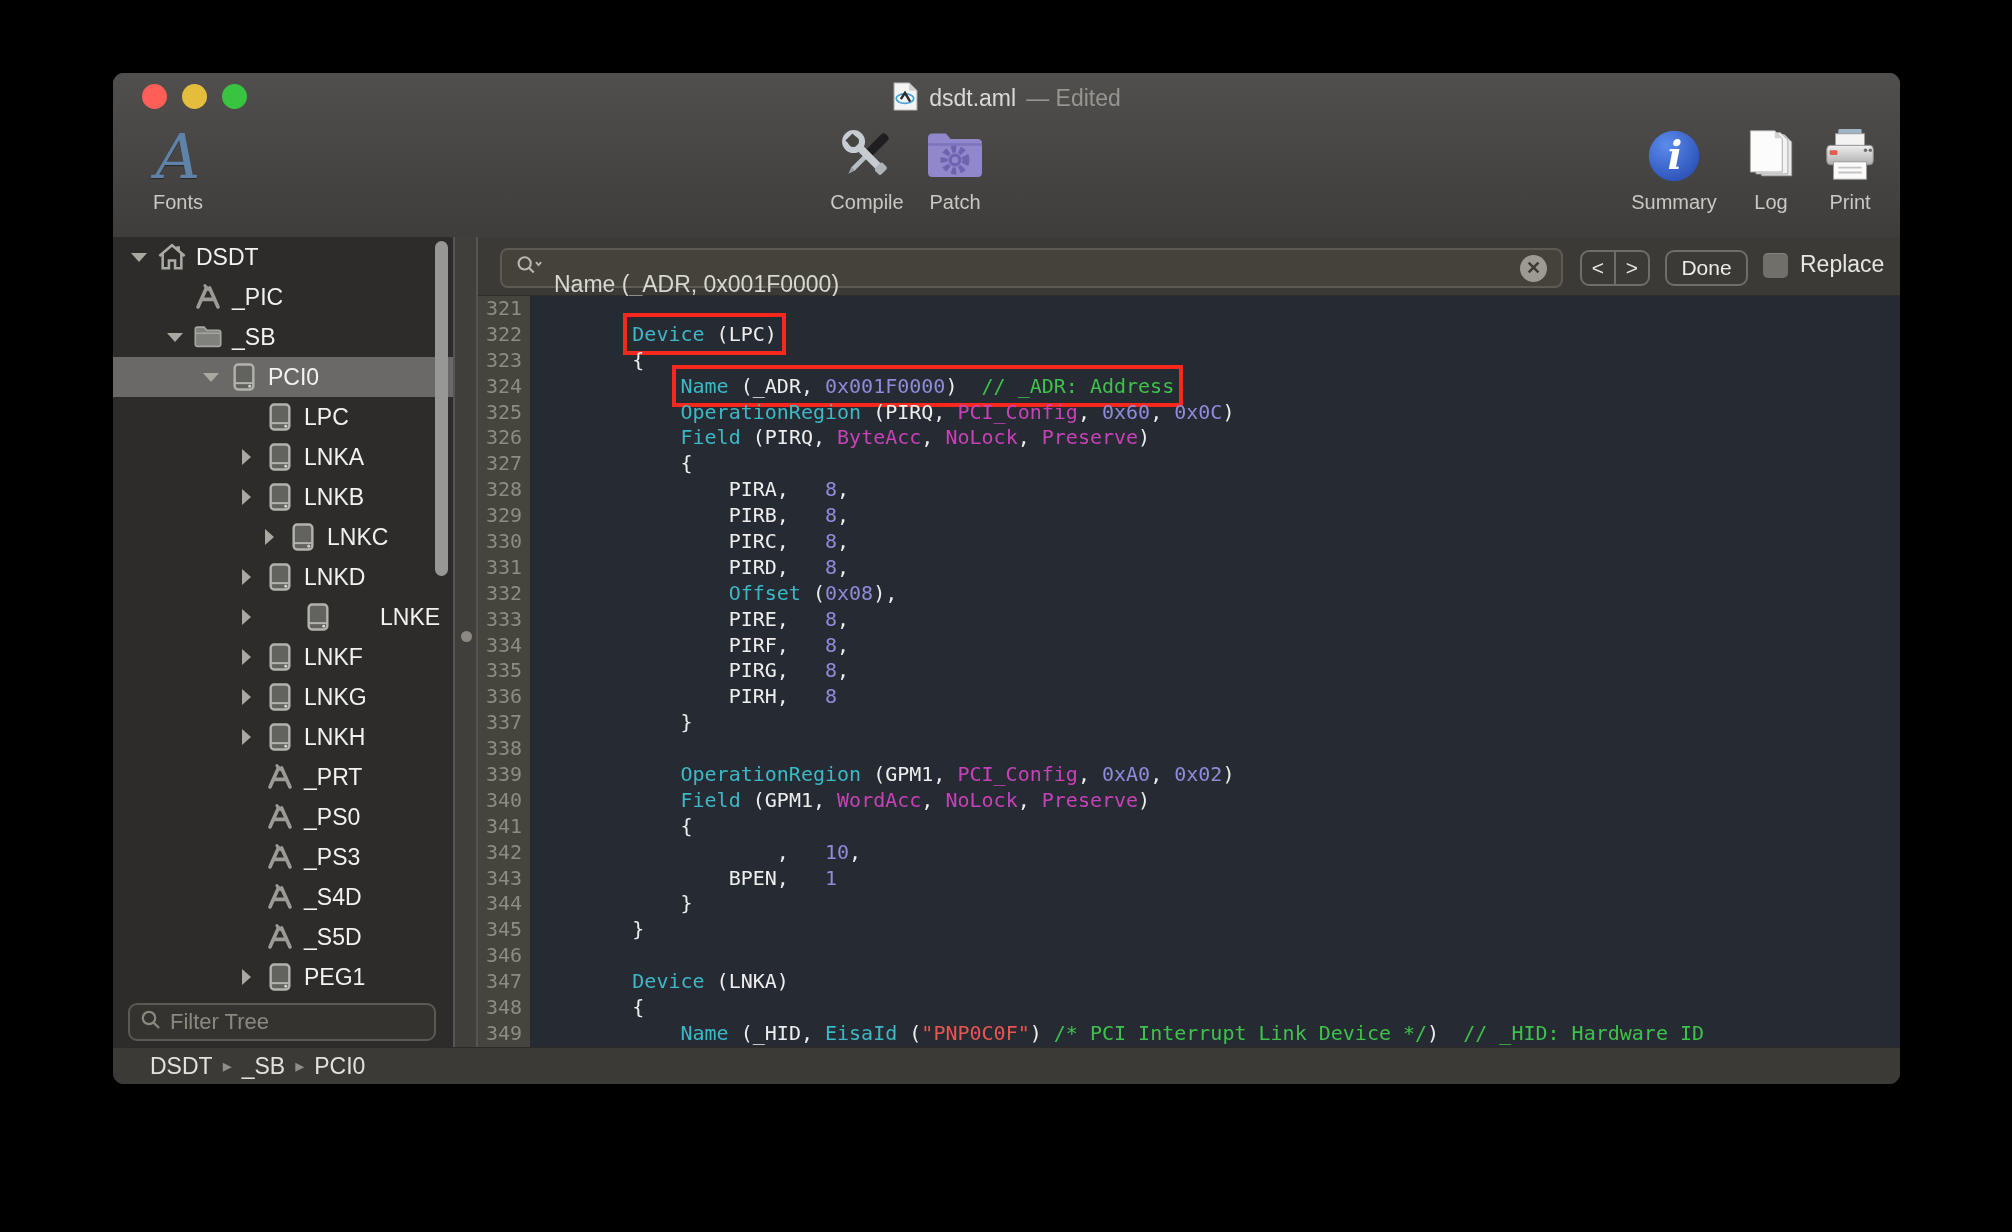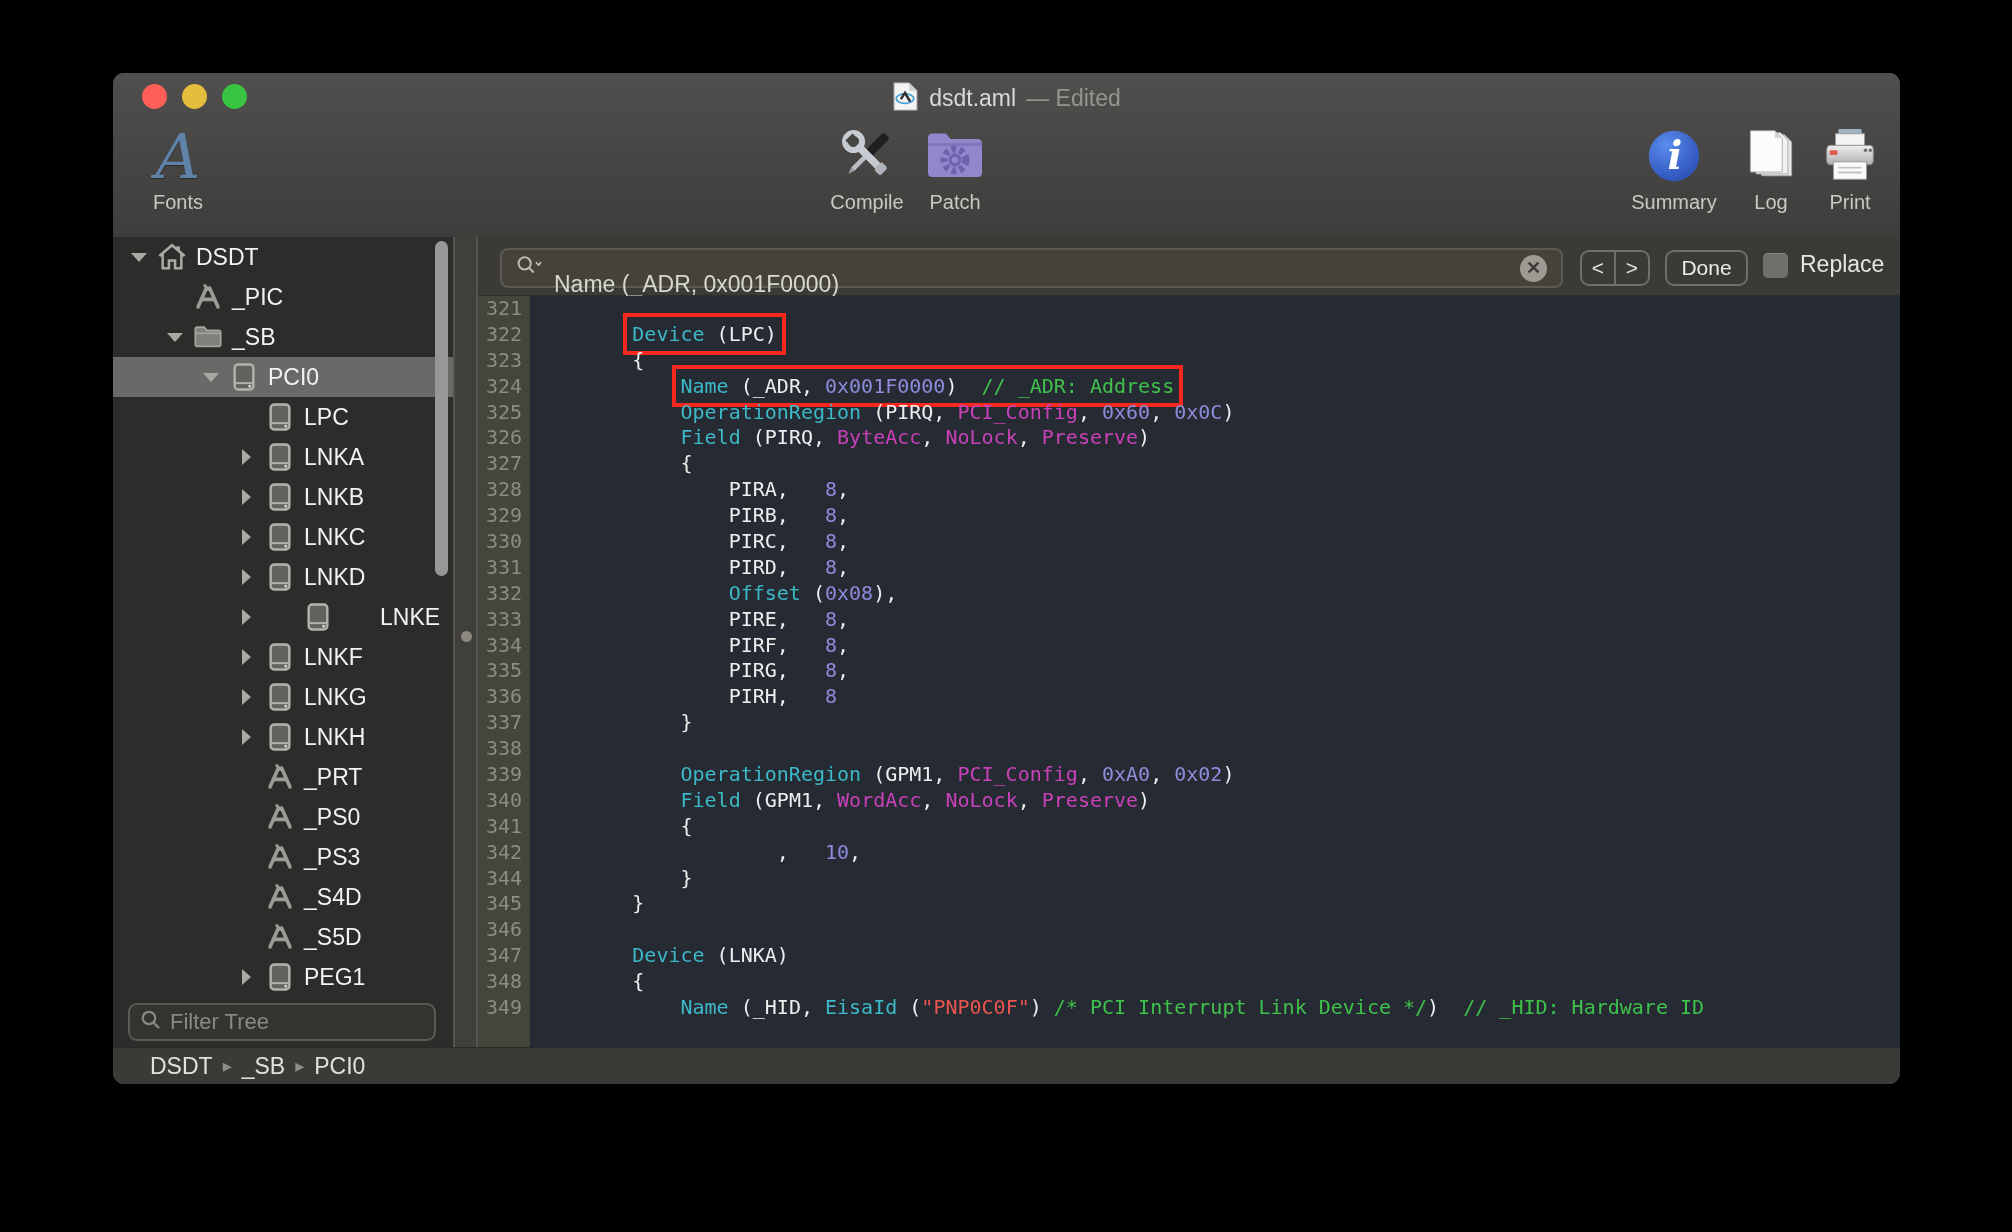--- a/index.html
+++ b/index.html
@@ -301,21 +301,21 @@
           <span class="disc closed"></span>
           <span class="tree-ic">
             <svg viewBox="0 0 24 24" width="32" height="32">
               <rect x="5" y="2.6" width="14" height="18.8" rx="2.6" fill="#62625f" stroke="#b3b3ae" stroke-width="1.8"></rect>
               <line x1="5" y1="16.6" x2="19" y2="16.6" stroke="#b3b3ae" stroke-width="1.5"></line>
               <circle cx="16.3" cy="19" r="1.1" fill="#d2d2cd"></circle>
             </svg>
           </span>
           <span>LNKB</span>
         </div>
-        <div class="tree-row" style="padding-left: 123px;">
+        <div class="tree-row" style="padding-left: 123px; margin-left: 23px;">
           <span class="disc closed"></span>
           <span class="tree-ic">
             <svg viewBox="0 0 24 24" width="32" height="32">
               <rect x="5" y="2.6" width="14" height="18.8" rx="2.6" fill="#62625f" stroke="#b3b3ae" stroke-width="1.8"></rect>
               <line x1="5" y1="16.6" x2="19" y2="16.6" stroke="#b3b3ae" stroke-width="1.5"></line>
               <circle cx="16.3" cy="19" r="1.1" fill="#d2d2cd"></circle>
             </svg>
           </span>
           <span>LNKC</span>
         </div>
@@ -501,20 +501,21 @@
         <div class="cl"><span class="ln">333</span><span class="body"><span class="tk-p">                PIRE,   </span><span class="tk-n">8</span><span class="tk-p">,</span></span></div>
         <div class="cl"><span class="ln">334</span><span class="body"><span class="tk-p">                PIRF,   </span><span class="tk-n">8</span><span class="tk-p">,</span></span></div>
         <div class="cl"><span class="ln">335</span><span class="body"><span class="tk-p">                PIRG,   </span><span class="tk-n">8</span><span class="tk-p">,</span></span></div>
         <div class="cl"><span class="ln">336</span><span class="body"><span class="tk-p">                PIRH,   </span><span class="tk-n">8</span></span></div>
         <div class="cl"><span class="ln">337</span><span class="body"><span class="tk-p">            }</span></span></div>
         <div class="cl"><span class="ln">338</span><span class="body"></span></div>
         <div class="cl"><span class="ln">339</span><span class="body"><span class="tk-p">            </span><span class="tk-k">OperationRegion</span><span class="tk-p"> (GPM1, </span><span class="tk-m">PCI_Config</span><span class="tk-p">, </span><span class="tk-n">0xA0</span><span class="tk-p">, </span><span class="tk-n">0x02</span><span class="tk-p">)</span></span></div>
         <div class="cl"><span class="ln">340</span><span class="body"><span class="tk-p">            </span><span class="tk-k">Field</span><span class="tk-p"> (GPM1, </span><span class="tk-m">WordAcc</span><span class="tk-p">, </span><span class="tk-m">NoLock</span><span class="tk-p">, </span><span class="tk-m">Preserve</span><span class="tk-p">)</span></span></div>
         <div class="cl"><span class="ln">341</span><span class="body"><span class="tk-p">            {</span></span></div>
         <div class="cl"><span class="ln">342</span><span class="body"><span class="tk-p">                    ,   </span><span class="tk-n">10</span><span class="tk-p">,</span></span></div>
+        <div class="cl"><span class="ln">343</span><span class="body"><span class="tk-p">                BPEN,   </span><span class="tk-n">1</span></span></div>
         <div class="cl"><span class="ln">344</span><span class="body"><span class="tk-p">            }</span></span></div>
         <div class="cl"><span class="ln">345</span><span class="body"><span class="tk-p">        }</span></span></div>
         <div class="cl"><span class="ln">346</span><span class="body"></span></div>
         <div class="cl"><span class="ln">347</span><span class="body"><span class="tk-p">        </span><span class="tk-k">Device</span><span class="tk-p"> (LNKA)</span></span></div>
         <div class="cl"><span class="ln">348</span><span class="body"><span class="tk-p">        {</span></span></div>
         <div class="cl"><span class="ln">349</span><span class="body"><span class="tk-p">            </span><span class="tk-k">Name</span><span class="tk-p"> (_HID, </span><span class="tk-k">EisaId</span><span class="tk-p"> (</span><span class="tk-s">"PNP0C0F"</span><span class="tk-p">) </span><span class="tk-c">/* PCI Interrupt Link Device */</span><span class="tk-p">)  </span><span class="tk-c">// _HID: Hardware ID</span></span></div>
       </div>
   </div>
 
   <div id="statusbar">

